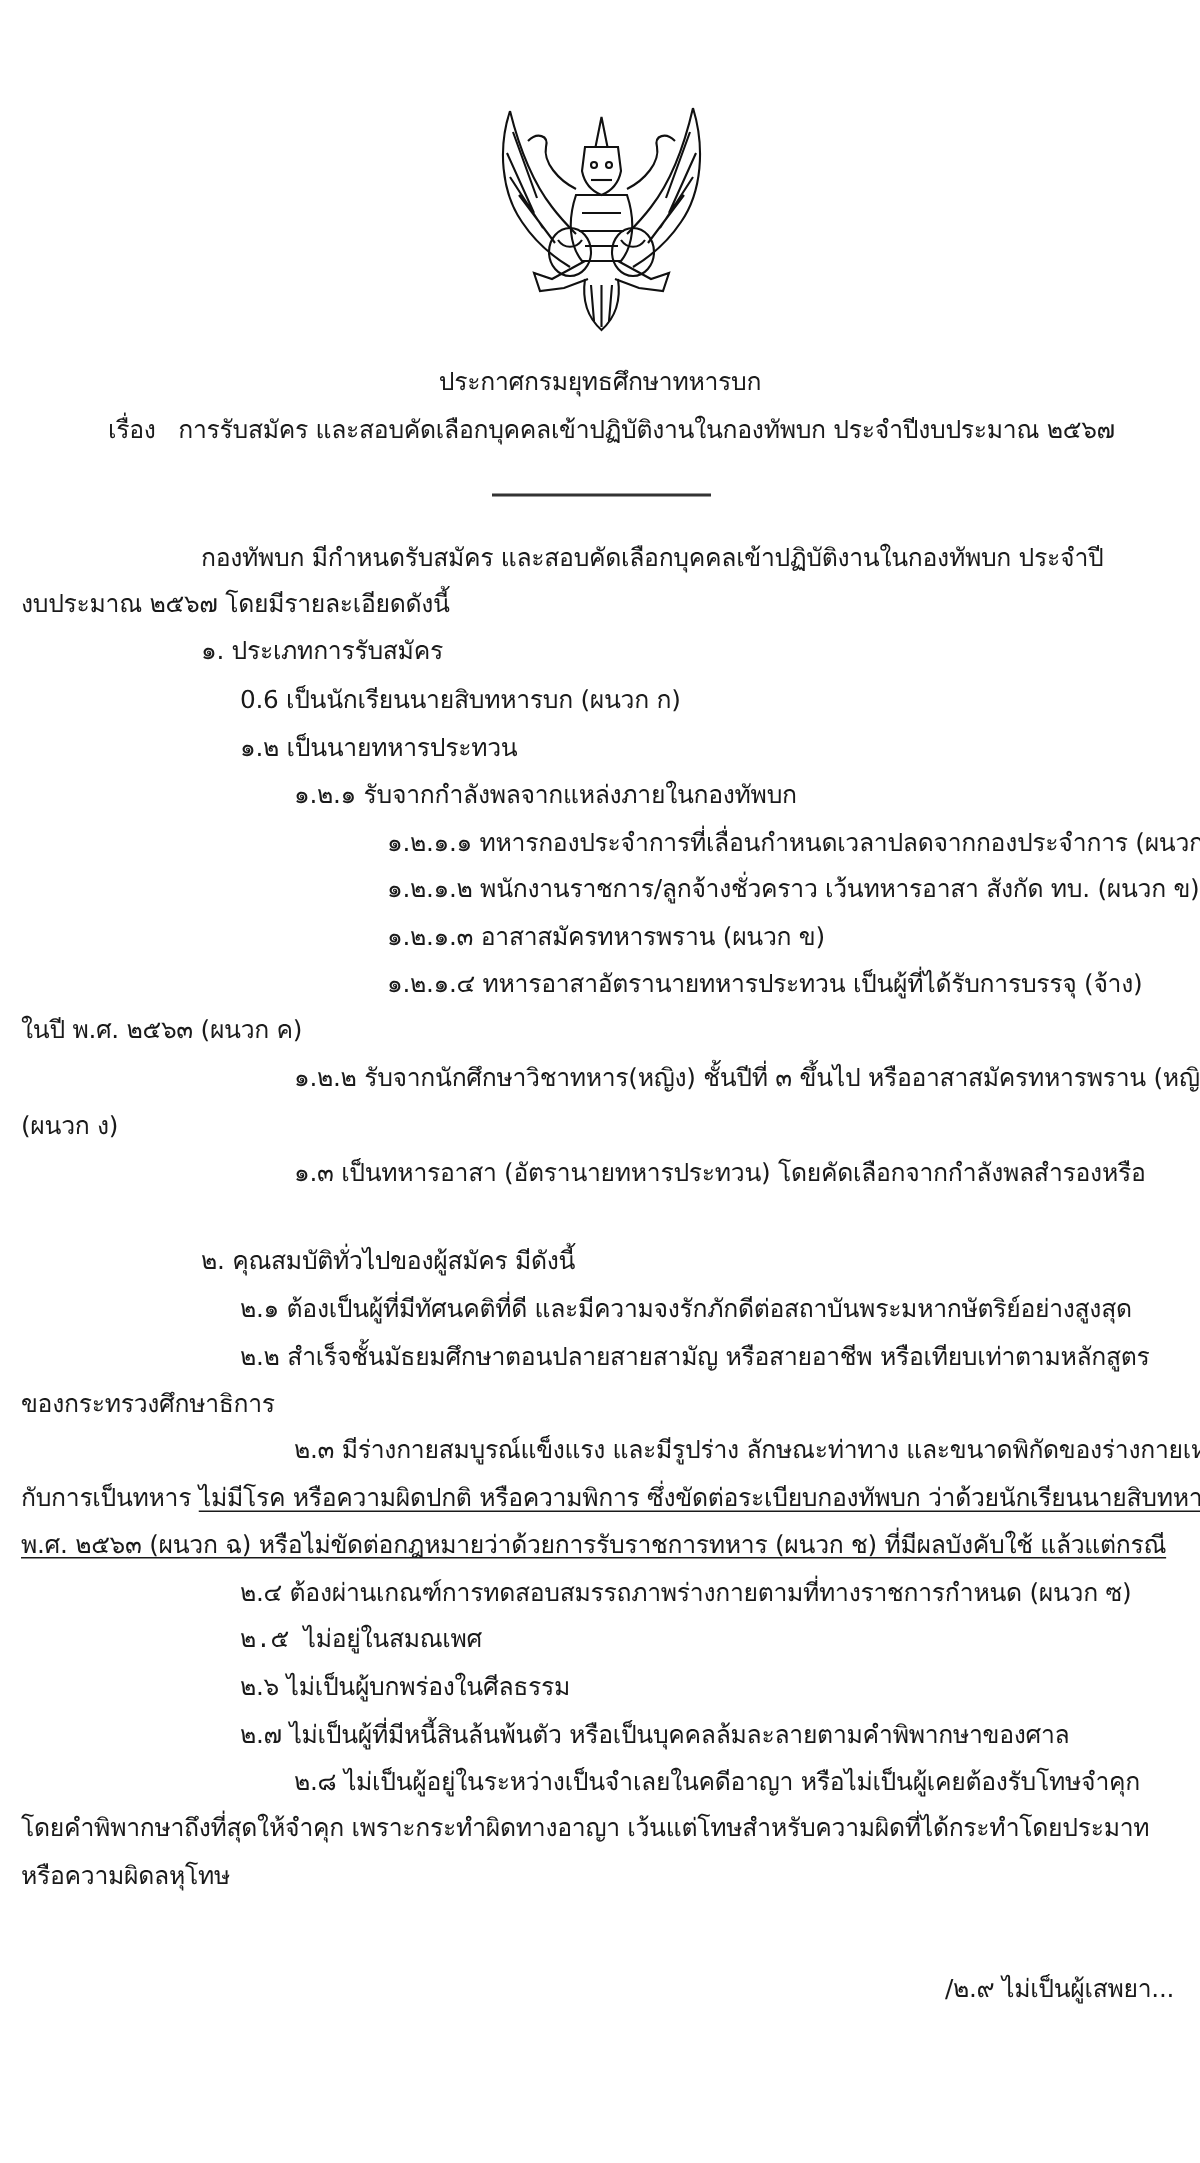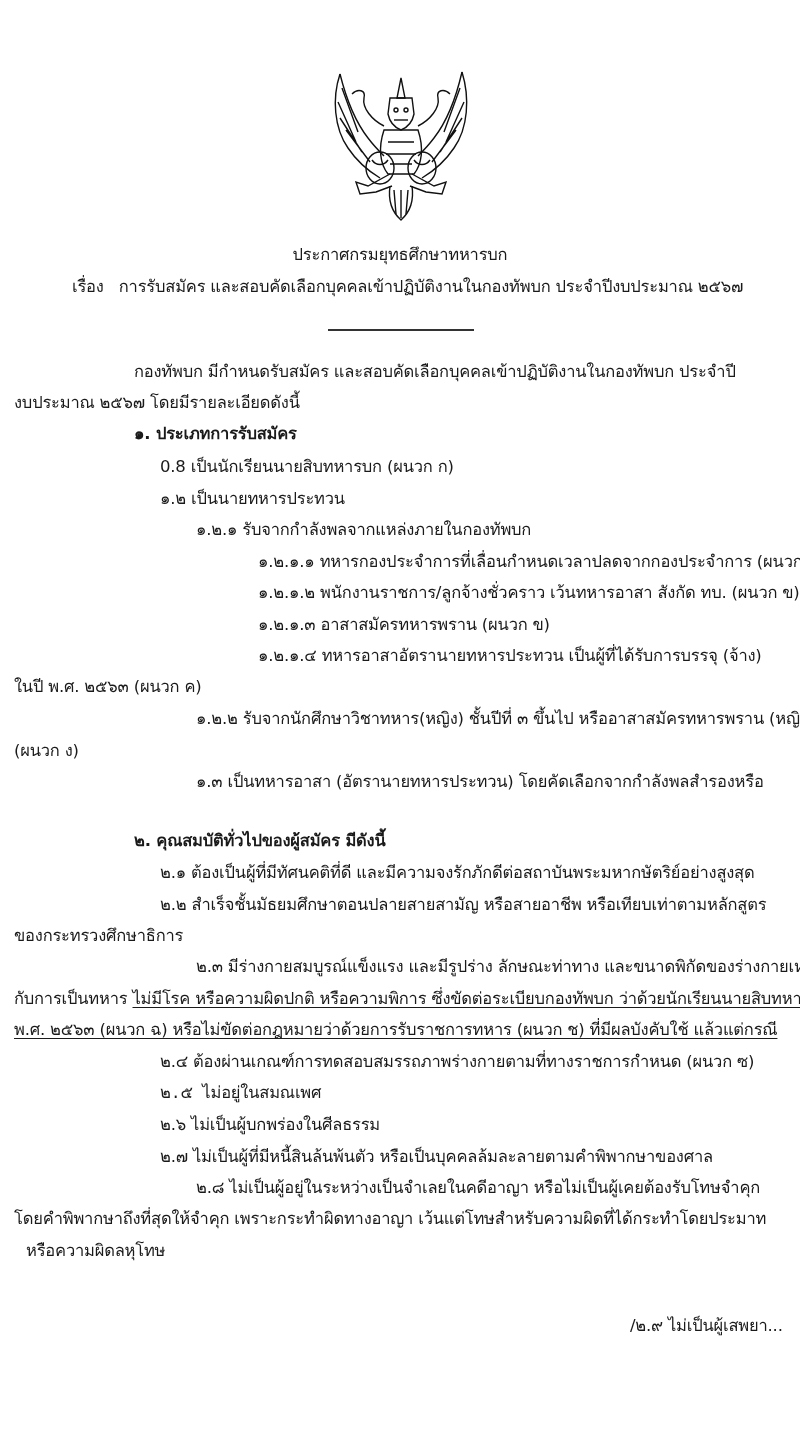--- a/index.html
+++ b/index.html
@@ -8,21 +8,21 @@
     font-family: "DejaVu Sans", "Liberation Sans", sans-serif;
     color: #1a1a1a;
   }
   .page { position: absolute; left: 0; top: 0; width: 800px; height: 1442px; }
   .emblem { position: absolute; left: 328px; top: 68px; width: 146px; height: 154px; }
   .line {
     position: absolute; white-space: nowrap; font-size: 16.5px; line-height: 22px;
     letter-spacing: -0.2px;
   }
   .center { left: 0; width: 800px; text-align: center; }
-  .bold { font-weight: bold; text-align: center; }
+  .bold { font-weight: normal; text-align: center; }
   .u { text-decoration: underline; text-decoration-thickness: 1px; text-underline-offset: 3px; }
   .sep { position: absolute; left: 328px; top: 329px; width: 146px; height: 1.5px; background: #333; }
 </style>
 </head>
 <body>
 
 <div class="page">
 
   <svg class="emblem" viewBox="0 0 146 154">
     <g fill="none" stroke="#111" stroke-width="1.4">
@@ -64,21 +64,21 @@
     <span>เรื่อง</span>&nbsp;&nbsp;
     <span>การรับสมัคร และสอบคัดเลือกบุคคลเข้าปฏิบัติงานในกองทัพบก ประจำปีงบประมาณ ๒๕๖๗</span>
   </div>
 
   <div class="sep"></div>
 
   <div class="line" style="left:134px; top:361px;">กองทัพบก มีกำหนดรับสมัคร และสอบคัดเลือกบุคคลเข้าปฏิบัติงานในกองทัพบก ประจำปี</div>
   <div class="line" style="left:14px; top:392px;">งบประมาณ ๒๕๖๗ โดยมีรายละเอียดดังนี้</div>
 
   <div class="line bold" style="left:134px; top:423px;">๑. ประเภทการรับสมัคร</div>
-  <div class="line" style="left:160px; top:456px;">0.8 เป็นนักเรียนนายสิบทหารบก (ผนวก ก)</div>
+  <div class="line" style="left:160px; top:456px;">0.6 เป็นนักเรียนนายสิบทหารบก (ผนวก ก)</div>
   <div class="line" style="left:160px; top:488px;">๑.๒ เป็นนายทหารประทวน</div>
   <div class="line" style="left:196px; top:519px;">๑.๒.๑ รับจากกำลังพลจากแหล่งภายในกองทัพบก</div>
   <div class="line" style="left:258px; top:551px;">๑.๒.๑.๑  ทหารกองประจำการที่เลื่อนกำหนดเวลาปลดจากกองประจำการ (ผนวก ข)</div>
   <div class="line" style="left:258px; top:582px;">๑.๒.๑.๒  พนักงานราชการ/ลูกจ้างชั่วคราว เว้นทหารอาสา สังกัด ทบ. (ผนวก ข)</div>
   <div class="line" style="left:258px; top:614px;">๑.๒.๑.๓  อาสาสมัครทหารพราน (ผนวก ข)</div>
   <div class="line" style="left:258px; top:645px;">๑.๒.๑.๔  ทหารอาสาอัตรานายทหารประทวน เป็นผู้ที่ได้รับการบรรจุ (จ้าง)</div>
   <div class="line" style="left:14px; top:676px;">ในปี พ.ศ. ๒๕๖๓ (ผนวก ค)</div>
   <div class="line" style="left:196px; top:708px;">๑.๒.๒ รับจากนักศึกษาวิชาทหาร(หญิง) ชั้นปีที่ ๓ ขึ้นไป หรืออาสาสมัครทหารพราน (หญิง)</div>
   <div class="line" style="left:14px; top:740px;">(ผนวก ง)</div>
   <div class="line" style="left:196px; top:771px;">๑.๓ เป็นทหารอาสา (อัตรานายทหารประทวน) โดยคัดเลือกจากกำลังพลสำรองหรือ</div>
@@ -91,16 +91,16 @@
   <div class="line" style="left:14px; top:988px;">
     <span>กับการเป็นทหาร </span><span class="u">ไม่มีโรค หรือความผิดปกติ หรือความพิการ ซึ่งขัดต่อระเบียบกองทัพบก ว่าด้วยนักเรียนนายสิบทหารบก</span>
   </div>
   <div class="line u" style="left:14px; top:1019px;">พ.ศ. ๒๕๖๓ (ผนวก ฉ) หรือไม่ขัดต่อกฎหมายว่าด้วยการรับราชการทหาร (ผนวก ช) ที่มีผลบังคับใช้ แล้วแต่กรณี</div>
   <div class="line" style="left:160px; top:1051px;">๒.๔ ต้องผ่านเกณฑ์การทดสอบสมรรถภาพร่างกายตามที่ทางราชการกำหนด (ผนวก ซ)</div>
   <div class="line" style="left:160px; top:1083px;font-family:Liberation Mono, monospace;">๒.๕ ไม่อยู่ในสมณเพศ</div>
   <div class="line" style="left:160px; top:1114px;">๒.๖ ไม่เป็นผู้บกพร่องในศีลธรรม</div>
   <div class="line" style="left:160px; top:1146px;">๒.๗ ไม่เป็นผู้ที่มีหนี้สินล้นพ้นตัว หรือเป็นบุคคลล้มละลายตามคำพิพากษาของศาล</div>
   <div class="line" style="left:196px; top:1177px;">๒.๘ ไม่เป็นผู้อยู่ในระหว่างเป็นจำเลยในคดีอาญา หรือไม่เป็นผู้เคยต้องรับโทษจำคุก</div>
   <div class="line" style="left:14px; top:1208px;">โดยคำพิพากษาถึงที่สุดให้จำคุก เพราะกระทำผิดทางอาญา เว้นแต่โทษสำหรับความผิดที่ได้กระทำโดยประมาท</div>
-  <div class="line" style="left:26px; top:1240px;">หรือความผิดลหุโทษ</div>
+  <div class="line" style="left:14px; top:1240px;">หรือความผิดลหุโทษ</div>
 
   <div class="line" style="left:630px; top:1315px;">/๒.๙ ไม่เป็นผู้เสพยา...</div>
 </div>
 
 </body></html>

